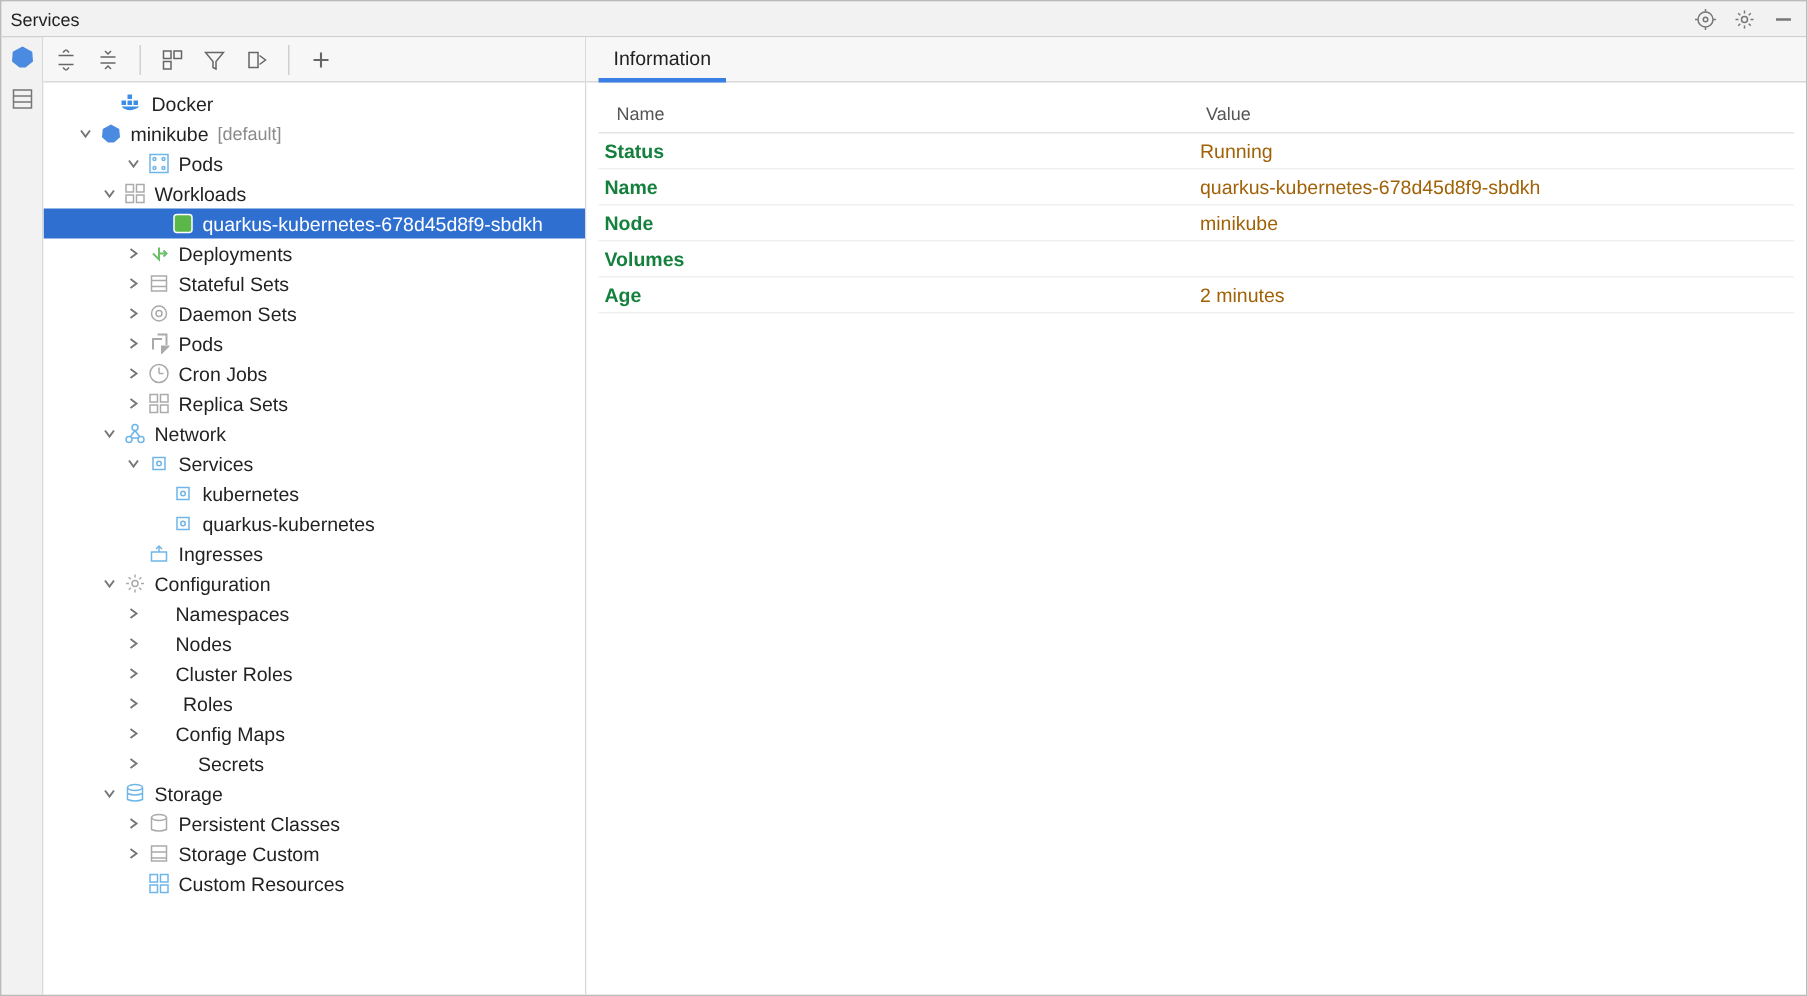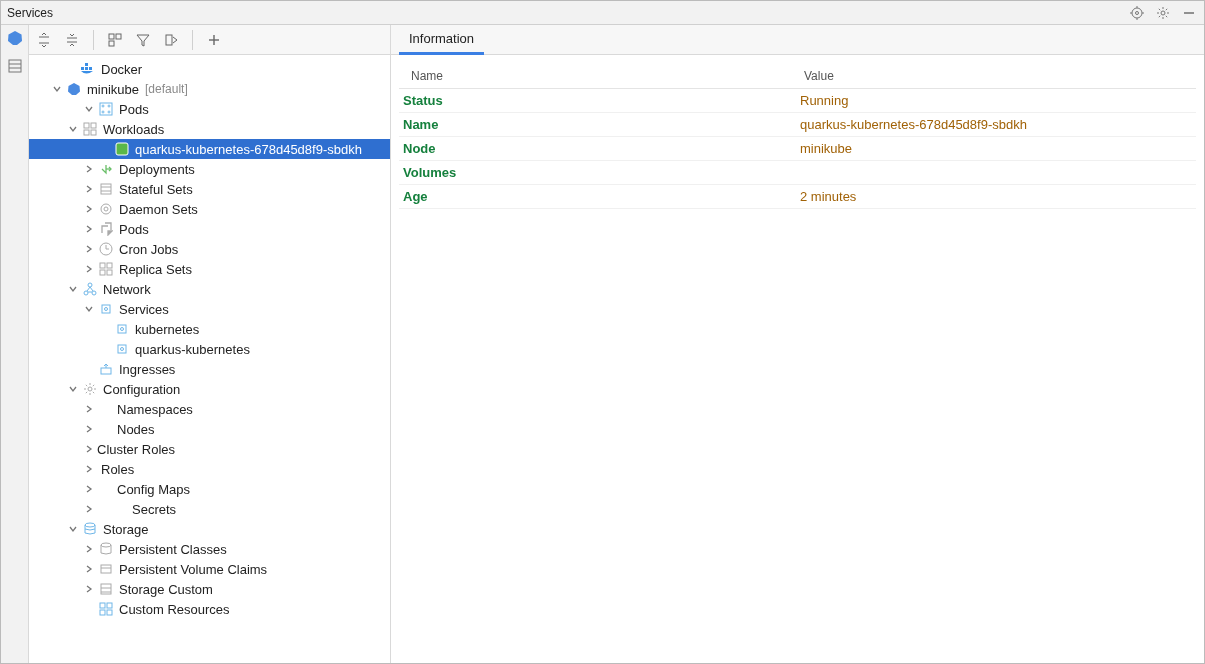--- a/index.html
+++ b/index.html
@@ -485,29 +485,29 @@
             </svg>
           </span>
         <span class="lbl" style="margin-left:20px">Nodes</span>
       </div>
       <div class="node" style="padding-left:52px">
         <span class="tw">
             <svg width="10" height="10" viewBox="0 0 10 10" fill="none" stroke="#777" stroke-width="1.3">
               <polyline points="3,2 7,5 3,8"></polyline>
             </svg>
           </span>
-        <span class="lbl" style="">Cluster Roles</span>
-      </div>
-      <div class="node" style="padding-left:52px">
-        <span class="tw">
-            <svg width="10" height="10" viewBox="0 0 10 10" fill="none" stroke="#777" stroke-width="1.3">
-              <polyline points="3,2 7,5 3,8"></polyline>
-            </svg>
-          </span>
-        <span class="lbl" style="margin-left:4px">Roles</span>
+        <span class="lbl" style="margin-left:20px">Cluster Roles</span>
+      </div>
+      <div class="node" style="padding-left:52px">
+        <span class="tw">
+            <svg width="10" height="10" viewBox="0 0 10 10" fill="none" stroke="#777" stroke-width="1.3">
+              <polyline points="3,2 7,5 3,8"></polyline>
+            </svg>
+          </span>
+        <span class="lbl" style="margin-left:25px">Roles</span>
       </div>
       <div class="node" style="padding-left:52px">
         <span class="tw">
             <svg width="10" height="10" viewBox="0 0 10 10" fill="none" stroke="#777" stroke-width="1.3">
               <polyline points="3,2 7,5 3,8"></polyline>
             </svg>
           </span>
         <span class="lbl" style="margin-left:20px">Config Maps</span>
       </div>
       <div class="node" style="padding-left:52px">
@@ -540,34 +540,20 @@
               <polyline points="3,2 7,5 3,8"></polyline>
             </svg>
           </span>
         <span class="icon">
             <svg width="14" height="14" viewBox="0 0 14 14" fill="none" stroke="#aaa" stroke-width="1">
               <ellipse cx="7" cy="3" rx="5" ry="2"></ellipse>
               <path d="M2 3 L2 11 Q7 13 12 11 L12 3"></path>
             </svg>
           </span>
         <span class="lbl">Persistent Classes</span>
-      </div>
-      <div class="node" style="padding-left:52px">
-        <span class="tw">
-            <svg width="10" height="10" viewBox="0 0 10 10" fill="none" stroke="#777" stroke-width="1.3">
-              <polyline points="3,2 7,5 3,8"></polyline>
-            </svg>
-          </span>
-        <span class="icon">
-            <svg width="14" height="14" viewBox="0 0 14 14" fill="none" stroke="#aaa" stroke-width="1">
-              <rect x="2" y="3" width="10" height="8"></rect>
-              <line x1="2" y1="6" x2="12" y2="6"></line>
-            </svg>
-          </span>
-        <span class="lbl">Persistent Volume Claims</span>
       </div>
       <div class="node" style="padding-left:52px">
         <span class="tw">
             <svg width="10" height="10" viewBox="0 0 10 10" fill="none" stroke="#777" stroke-width="1.3">
               <polyline points="3,2 7,5 3,8"></polyline>
             </svg>
           </span>
         <span class="icon">
             <svg width="14" height="14" viewBox="0 0 14 14" fill="none" stroke="#aaa" stroke-width="1">
               <rect x="2" y="2" width="10" height="10"></rect>

